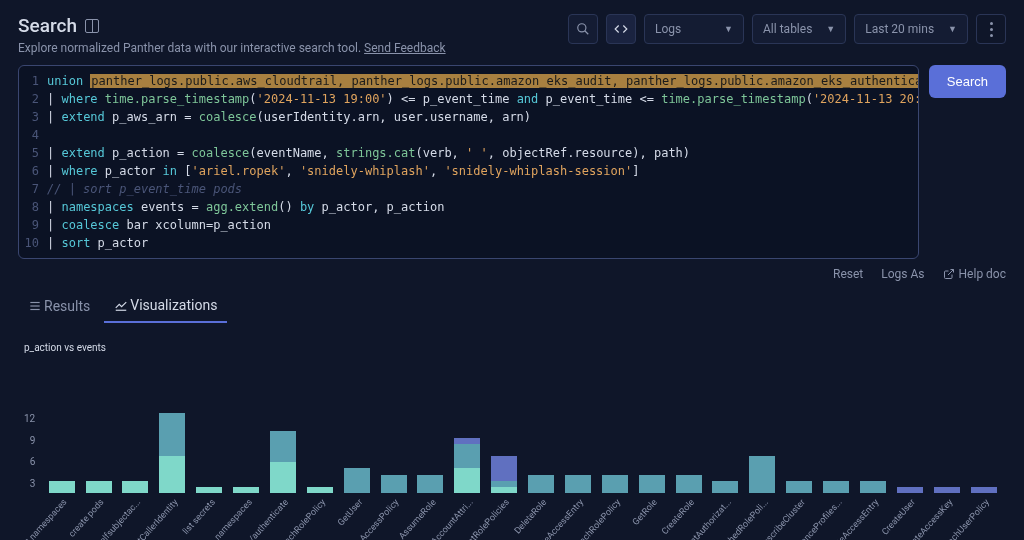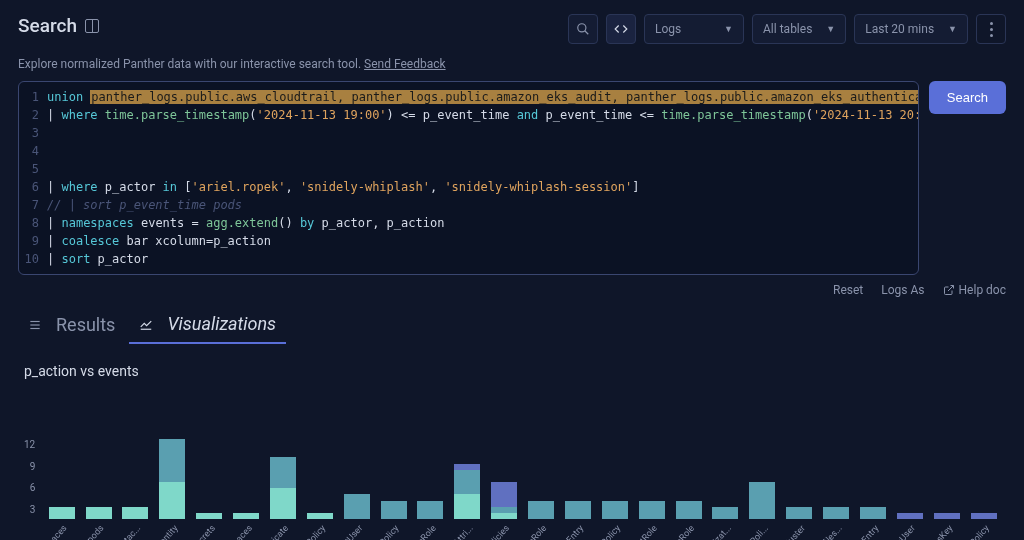--- a/index.html
+++ b/index.html
@@ -31,21 +31,21 @@
     width:1024px;
     height:540px;
     overflow:hidden;
     padding:14px 18px 0 18px;
   }
   
   .hdr{display:flex;align-items:flex-start;justify-content:space-between;margin-bottom:10px;}
   .hdr-left{}
   .title-row{display:flex;align-items:center;gap:8px;}
   .title{font-size:19px;font-weight:500;}
-  .subtitle{font-size:12px;color:var(--text-dim);margin-top:20px;}
+  .subtitle{font-size:12px;color:var(--text-dim);margin-top:4px;}
   .subtitle a{color:var(--text-dim);text-decoration:underline;cursor:pointer;}
   .hdr-right{display:flex;gap:8px;align-items:center;}
   .icon-btn{
     width:30px;height:30px;border:1px solid var(--border);border-radius:4px;
     display:flex;align-items:center;justify-content:center;background:var(--panel);
     cursor:pointer;color:var(--text-dim);
   }
   .icon-btn.active{background:var(--panel2);color:var(--text);}
   .sel{
     height:30px;border:1px solid var(--border);border-radius:4px;background:var(--panel);
@@ -75,25 +75,25 @@
   .search-btn{
     background:var(--accent);color:#fff;border:none;border-radius:6px;
     padding:9px 18px;font-size:13px;cursor:pointer;font-weight:500;
   }
   
   .actions{display:flex;justify-content:flex-end;gap:18px;margin-top:8px;font-size:12px;color:var(--text-dim);}
   .actions span{cursor:pointer;}
   .actions .help{display:flex;align-items:center;gap:4px;}
   
   .tabs{display:flex;gap:4px;margin-top:8px;border-bottom:1px solid transparent;}
-  .tab{display:flex;align-items:center;gap:14px;padding:8px 10px;color:var(--text-dim);cursor:pointer;font-size:18px;}
-  .tab.active{color:var(--text);border-bottom:2px solid var(--accent);font-style:italic;}
+  .tab{display:flex;align-items:center;gap:2px;padding:8px 10px;color:var(--text-dim);cursor:pointer;font-size:14px;}
+  .tab.active{color:var(--text);border-bottom:2px solid var(--accent);}
   
   .chart-area{margin-top:18px;padding:0 6px;}
-  .chart-title{font-size:14px;color:var(--text);margin-bottom:10px;}
+  .chart-title{font-size:10px;color:var(--text);margin-bottom:10px;}
   .chart{display:flex;align-items:flex-end;height:130px;position:relative;}
   .y-axis{display:flex;flex-direction:column;justify-content:space-between;height:80px;font-size:10px;color:var(--text-dim);text-align:right;padding-right:6px;padding-bottom:4px;}
   .bars{flex:1;display:flex;align-items:flex-end;gap:4px;height:100%;padding-left:4px;}
   .bar-col{flex:1;display:flex;flex-direction:column;align-items:center;height:100%;justify-content:flex-end;position:relative;}
   .bar{width:100%;max-width:26px;display:flex;flex-direction:column-reverse;}
   .seg{width:100%;}
   .seg.s0{background:var(--teal);}
   .seg.s1{background:var(--teal-dark);}
   .seg.s2{background:var(--blue-bar);}
   .bar-label{
@@ -154,26 +154,28 @@
       <div class="editor-line">
         <div class="gutter">1</div>
         <div class="code"><span class="k">union</span> <span class="hl">panther_logs.public.aws_cloudtrail, panther_logs.public.amazon_eks_audit, panther_logs.public.amazon_eks_authenticator</span></div>
       </div>
       <div class="editor-line">
         <div class="gutter">2</div>
         <div class="code">| <span class="k">where</span> <span class="fn">time.parse_timestamp</span>(<span class="s">'2024-11-13 19:00'</span>) &lt;= p_event_time <span class="k">and</span> p_event_time &lt;= <span class="fn">time.parse_timestamp</span>(<span class="s">'2024-11-13 20:00'</span>)</div>
       </div>
       <div class="editor-line">
         <div class="gutter">3</div>
+        <div class="code">| <span class="k">extend</span> p_aws_arn = <span class="fn">coalesce</span>(userIdentity.arn, user.username, arn)</div>
       </div>
       <div class="editor-line">
         <div class="gutter">4</div>
       </div>
       <div class="editor-line">
         <div class="gutter">5</div>
+        <div class="code">| <span class="k">extend</span> p_action = <span class="fn">coalesce</span>(eventName, <span class="fn">strings.cat</span>(verb, <span class="s">' '</span>, objectRef.resource), path)</div>
       </div>
       <div class="editor-line">
         <div class="gutter">6</div>
         <div class="code">| <span class="k">where</span> p_actor <span class="k">in</span> [<span class="s">'ariel.ropek'</span>, <span class="s">'snidely-whiplash'</span>, <span class="s">'snidely-whiplash-session'</span>]</div>
       </div>
       <div class="editor-line">
         <div class="gutter">7</div>
         <div class="code"><span class="cm">// | sort p_event_time pods</span></div>
       </div>
       <div class="editor-line">

